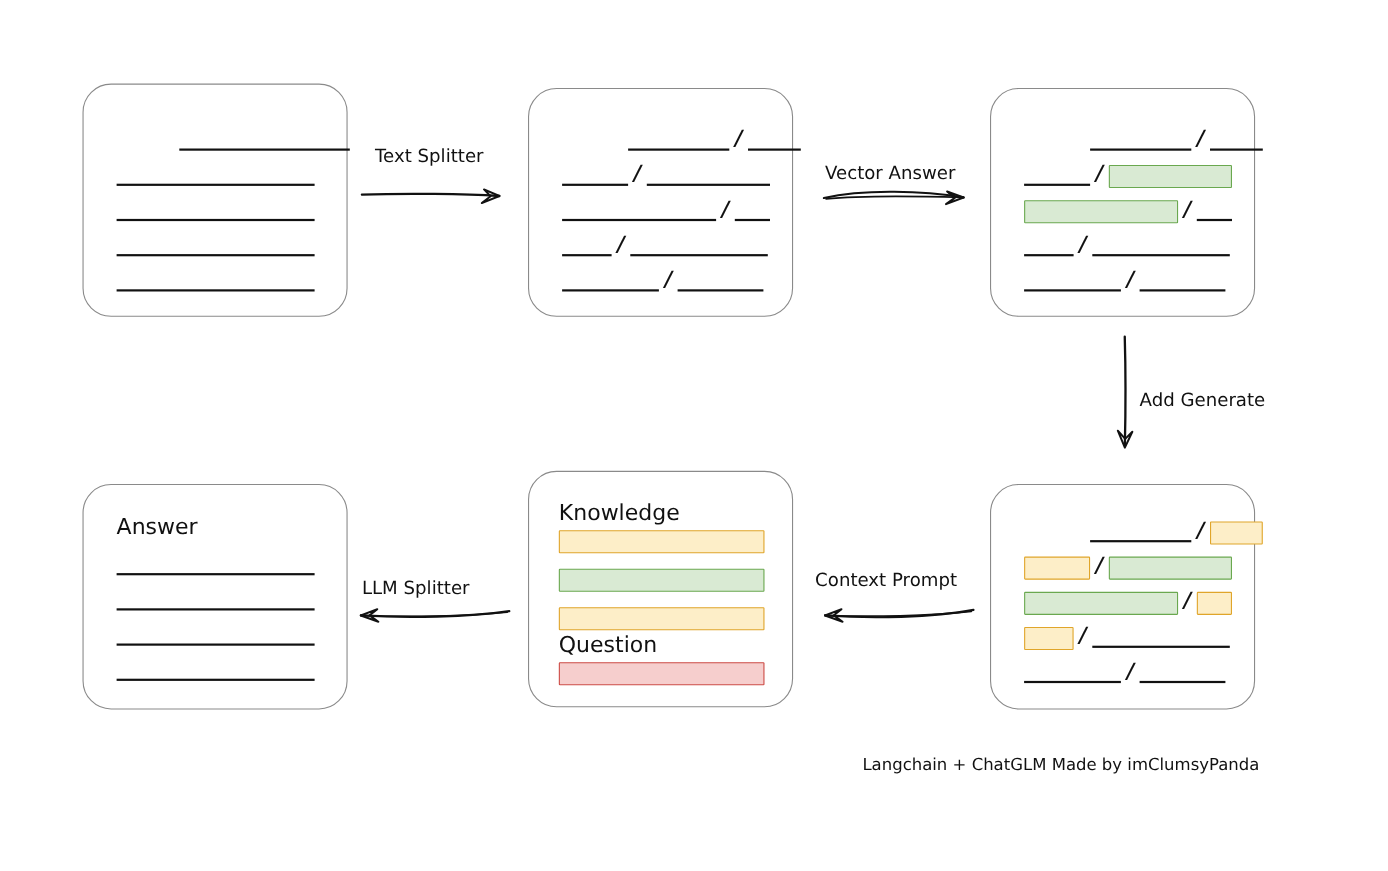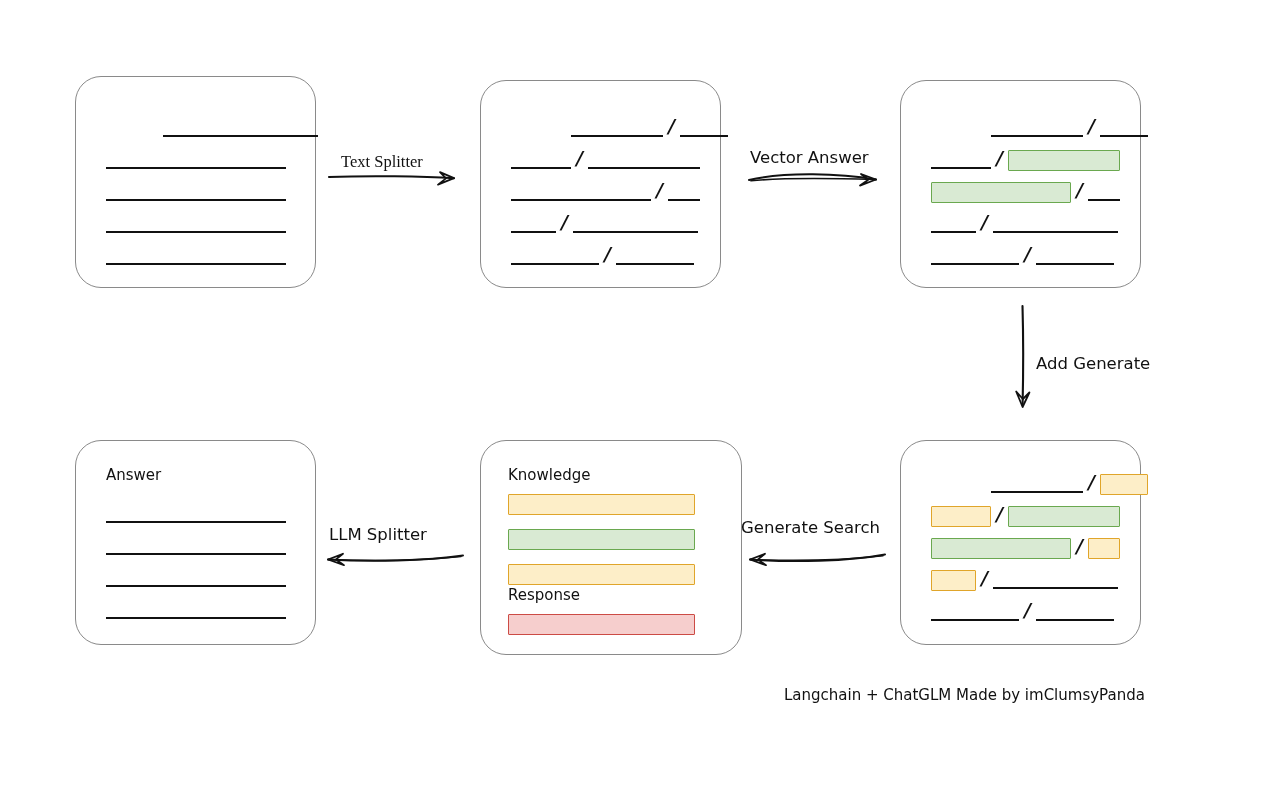--- a/index.html
+++ b/index.html
@@ -64,21 +64,21 @@
     align-self: center;
   }
   .hl-green { background: #d9ead3; border: 1.6px solid #6aa84f; }
   .hl-yellow { background: #fdeec8; border: 1.6px solid #e0a52a; }
   .hl-red { background: #f6cecd; border: 1.6px solid #cc4b45; }
 
   
   .box-heading {
     position: absolute;
     font-family: "DejaVu Sans", sans-serif;
-    font-size: 15px;
+    font-size: 20px;
     color: #111111;
     white-space: nowrap;
   }
 
   
   .prompt-bar {
     position: absolute;
     box-sizing: border-box;
     height: 21px;
     border-radius: 1px;
@@ -128,21 +128,21 @@
         </div>
       </div>
   </div>
 
   <div class="connector" style="left:328px; top:168px;">
     <svg width="138" height="20" viewBox="0 0 138 20">
       <path d="M1,9 C40,7.5 95,8.2 126,10.2" fill="none" stroke="#111" stroke-width="2.1" stroke-linecap="round"></path>
       <path d="M126,10.2 L112,4.2 L118,10.4 L110,16.6 Z" fill="none" stroke="#111" stroke-width="1.8" stroke-linejoin="round"></path>
     </svg>
   </div>
-  <div class="conn-label" style="left:341px; top:152px;font-family:Liberation Serif, serif;">Text Splitter</div>
+  <div class="conn-label" style="left:341px; top:132px;">Text Splitter</div>
 
   <div class="doc-box" id="box-split" style="left:480px; top:80px; width:241px; height:208px;">
     <div class="rows">
         <div class="row" style="left: 90px; top: 36px;">
           <span class="seg-line" style="width: 92px;"></span>
           <span class="slash">/</span>
           <span class="seg-line" style="width: 48px;"></span>
         </div>
         <div class="row" style="left: 30px; top: 68px;">
           <span class="seg-line" style="width: 60px;"></span>
@@ -244,30 +244,30 @@
       </div>
   </div>
 
   <div class="connector" style="left:740px; top:548px;">
     <svg width="146" height="20" viewBox="0 0 146 20">
       <path d="M145,6.5 C108,13.5 52,14.5 10,11.5" fill="none" stroke="#111" stroke-width="2.0" stroke-linecap="round"></path>
       <path d="M143,7.8 C106,12 52,13 10,11.5" fill="none" stroke="#111" stroke-width="1.5" stroke-linecap="round"></path>
       <path d="M10,11.5 L25,5.8 L18,11.4 L26,17.2 Z" fill="none" stroke="#111" stroke-width="1.8" stroke-linejoin="round"></path>
     </svg>
   </div>
-  <div class="conn-label" style="left:741px; top:518px;">Generate Search</div>
-
-  <div class="doc-box" id="box-prompt" style="left:480px; top:440px; width:262px; height:215px;">
+  <div class="conn-label" style="left:741px; top:518px;">Context Prompt</div>
+
+  <div class="doc-box" id="box-prompt" style="left:480px; top:428px; width:241px; height:215px;">
     <div class="box-heading" style="left:27px; top:25px;">Knowledge</div>
     <div id="knowledge-bars">
         <div class="prompt-bar hl-yellow" style="left: 27px; width: 187px; top: 53px;"></div>
         <div class="prompt-bar hl-green" style="left: 27px; width: 187px; top: 88px;"></div>
         <div class="prompt-bar hl-yellow" style="left: 27px; width: 187px; top: 123px;"></div>
       </div>
-    <div class="box-heading" style="left:27px; top:145px;">Response</div>
+    <div class="box-heading" style="left:27px; top:145px;">Question</div>
     <div id="question-bars">
         <div class="prompt-bar hl-red" style="left: 27px; width: 187px; top: 173px;"></div>
       </div>
   </div>
 
   <div class="connector" style="left:318px; top:548px;">
     <svg width="146" height="20" viewBox="0 0 146 20">
       <path d="M145,7.5 C108,13 52,14 10,11.5" fill="none" stroke="#111" stroke-width="2.0" stroke-linecap="round"></path>
       <path d="M143,8.6 C106,12.2 52,13.2 10,11.5" fill="none" stroke="#111" stroke-width="1.5" stroke-linecap="round"></path>
       <path d="M10,11.5 L25,5.8 L18,11.4 L26,17.2 Z" fill="none" stroke="#111" stroke-width="1.8" stroke-linejoin="round"></path>

